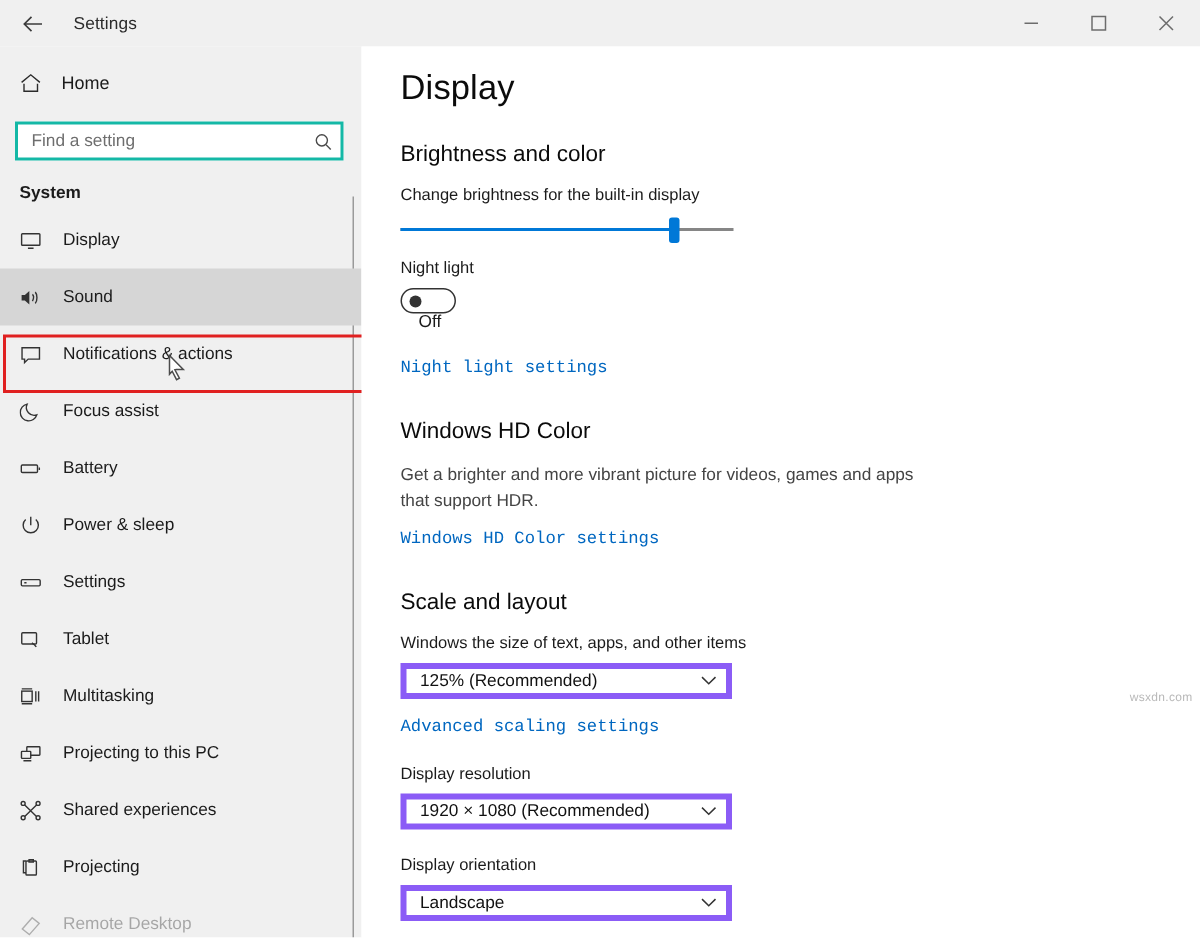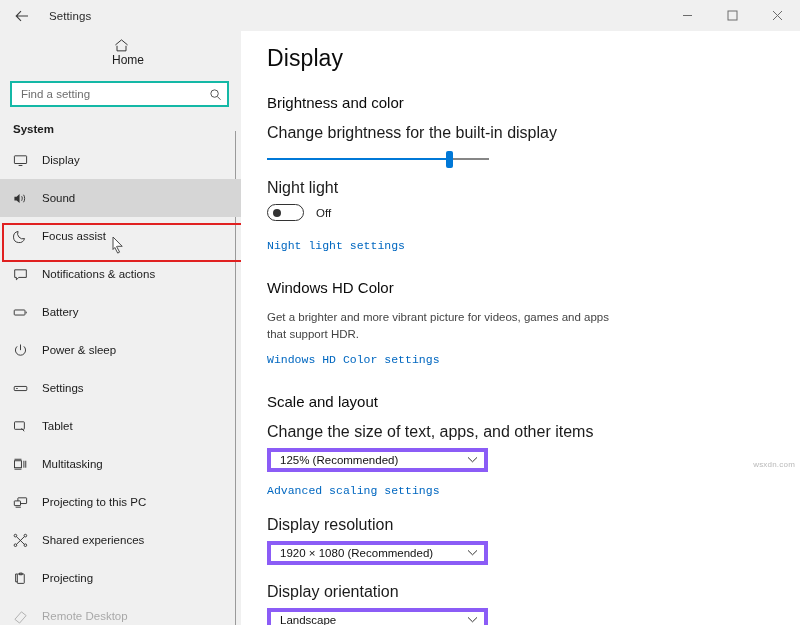--- a/index.html
+++ b/index.html
@@ -55,21 +55,20 @@
   .nav-scrollline {
     position: absolute; top: 100px; left: 235px;
     width: 1px; height: 500px;
     background: #9a9a9a;
   }
   .home-row {
     display: flex; align-items: center;
     height: 34px;
     padding-left: 13px;
     margin-top: 7px;
-    flex-direction: column;
   }
   .home-row .ico { width: 26px; color: #2b2b2b; display: flex; align-items: center; }
   .home-row .lbl { font-size: 12px; color: #1b1b1b; margin-left: 2px; }
 
   .search-wrap {
     margin: 9px 12px 0 10px;
     height: 26px;
     border: 2px solid #14b8a6;
     background: #ffffff;
     display: flex; align-items: center;
@@ -144,21 +143,21 @@
   h1.page-title {
     font-size: 23px; font-weight: normal; color: #0b0b0b;
     letter-spacing: .1px;
     margin-bottom: 22px;
   }
   h2.section {
     font-size: 15px; font-weight: normal; color: #0b0b0b;
     margin-bottom: 13px;
   }
   .field-label {
-    font-size: 16px; color: #1b1b1b;
+    font-size: 11px; color: #1b1b1b;
     margin-bottom: 7px;
   }
   .body-text {
     font-size: 11.5px; color: #444444;
     line-height: 1.45;
     max-width: 355px;
     margin-bottom: 7px;
   }
   a.link {
     font-size: 11.5px; color: #0067c0;
@@ -183,21 +182,21 @@
   }
   .slider .thumb {
     position: absolute; top: 2px;
     width: 7px; height: 17px;
     background: #0078d7;
     border-radius: 2px;
     transform: translateX(-3px);
   }
 
   
-  .toggle-row { display: flex; align-items: center; margin-bottom: 14px; }
+  .toggle-row { display: flex; align-items: flex-start; margin-bottom: 14px; flex-direction: column; }
   .toggle {
     width: 37px; height: 17px;
     border: 1px solid #333333;
     border-radius: 9px;
     background: #ffffff;
     position: relative;
   }
   .toggle .knob {
     position: absolute; top: 4px; left: 5px;
     width: 8px; height: 8px; border-radius: 50%;
@@ -302,33 +301,33 @@
           <path d="M9.2 5.6c.9.8.9 3 0 4.8"></path>
             <path d="M11.2 4c1.6 1.5 1.6 6.5 0 8"></path>
         </svg>
       </span>
       <span class="lbl">Sound</span>
     </div>
 
     <div class="nav-item">
       <span class="ico">
         <svg width="15" height="15" viewBox="0 0 16 16" fill="none" stroke="currentColor" stroke-width="1">
+          <path d="M1.8 3h12.4v8.1H6.2L3.6 13.6v-2.5H1.8z"></path>
+        </svg>
+      </span>
+      <span class="lbl">Notifications &amp; actions</span>
+    </div>
+
+    <div class="nav-item">
+      <span class="ico">
+        <svg width="15" height="15" viewBox="0 0 16 16" fill="none" stroke="currentColor" stroke-width="1">
           <path d="M12.3 10.2A5.6 5.6 0 015.4 2.6a6 6 0 106.9 7.6z"></path>
         </svg>
       </span>
       <span class="lbl">Focus assist</span>
-    </div>
-
-    <div class="nav-item">
-      <span class="ico">
-        <svg width="15" height="15" viewBox="0 0 16 16" fill="none" stroke="currentColor" stroke-width="1">
-          <path d="M1.8 3h12.4v8.1H6.2L3.6 13.6v-2.5H1.8z"></path>
-        </svg>
-      </span>
-      <span class="lbl">Notifications &amp; actions</span>
     </div>
 
     <div class="nav-item">
       <span class="ico">
         <svg width="15" height="15" viewBox="0 0 16 16" fill="none" stroke="currentColor" stroke-width="1">
           <rect x="1.3" y="5.3" width="11.5" height="5.4" rx="0.8"></rect>
             <path d="M14.1 7.1v1.8"></path>
         </svg>
       </span>
       <span class="lbl">Battery</span>
@@ -453,21 +452,21 @@
     <div class="sp-26"></div>
 
     <h2 class="section">Windows HD Color</h2>
     <div class="body-text">Get a brighter and more vibrant picture for videos, games and apps that support HDR.</div>
     <a class="link" href="#">Windows HD Color settings</a>
 
     <div class="sp-26"></div>
 
     <h2 class="section">Scale and layout</h2>
 
-    <div class="field-label">Change the size of text, apps, and other items</div>
+    <div class="field-label">Windows the size of text, apps, and other items</div>
     <div class="dropdown">
       <span class="val">125% (Recommended)</span>
       <span class="chev">
         <svg width="11" height="8" viewBox="0 0 11 8" fill="none" stroke="currentColor" stroke-width="1">
             <path d="M1 1.4l4.5 4.4L10 1.4"></path>
           </svg>
       </span>
     </div>
     <a class="link" href="#">Advanced scaling settings</a>
 

